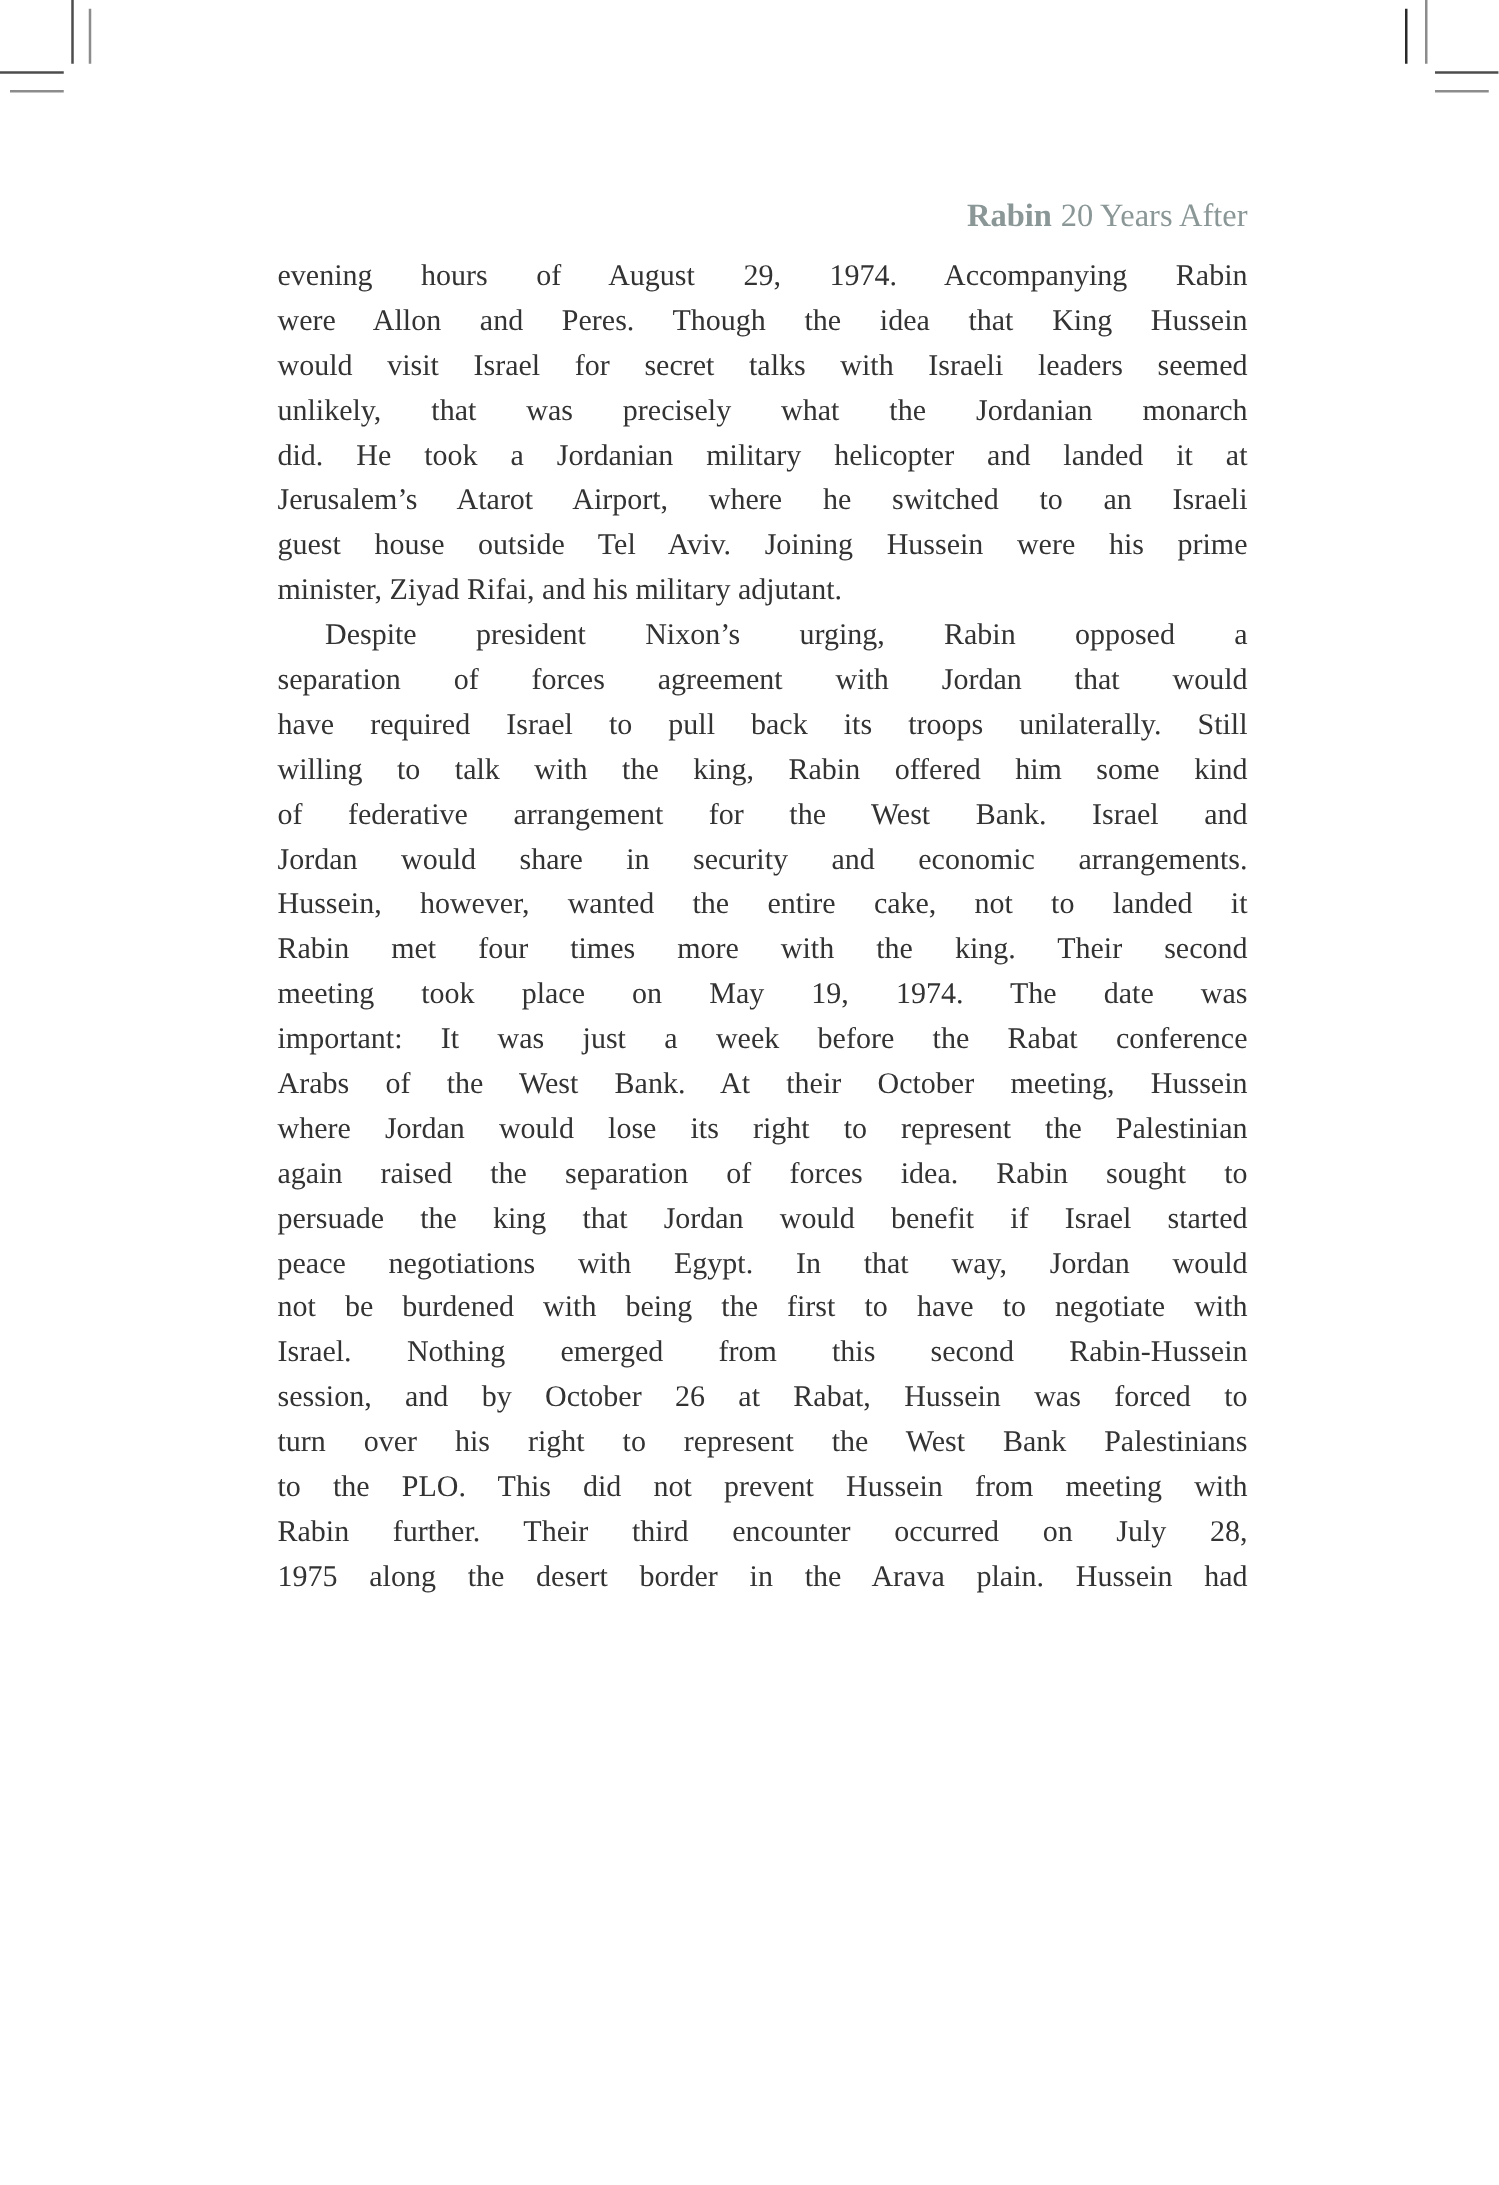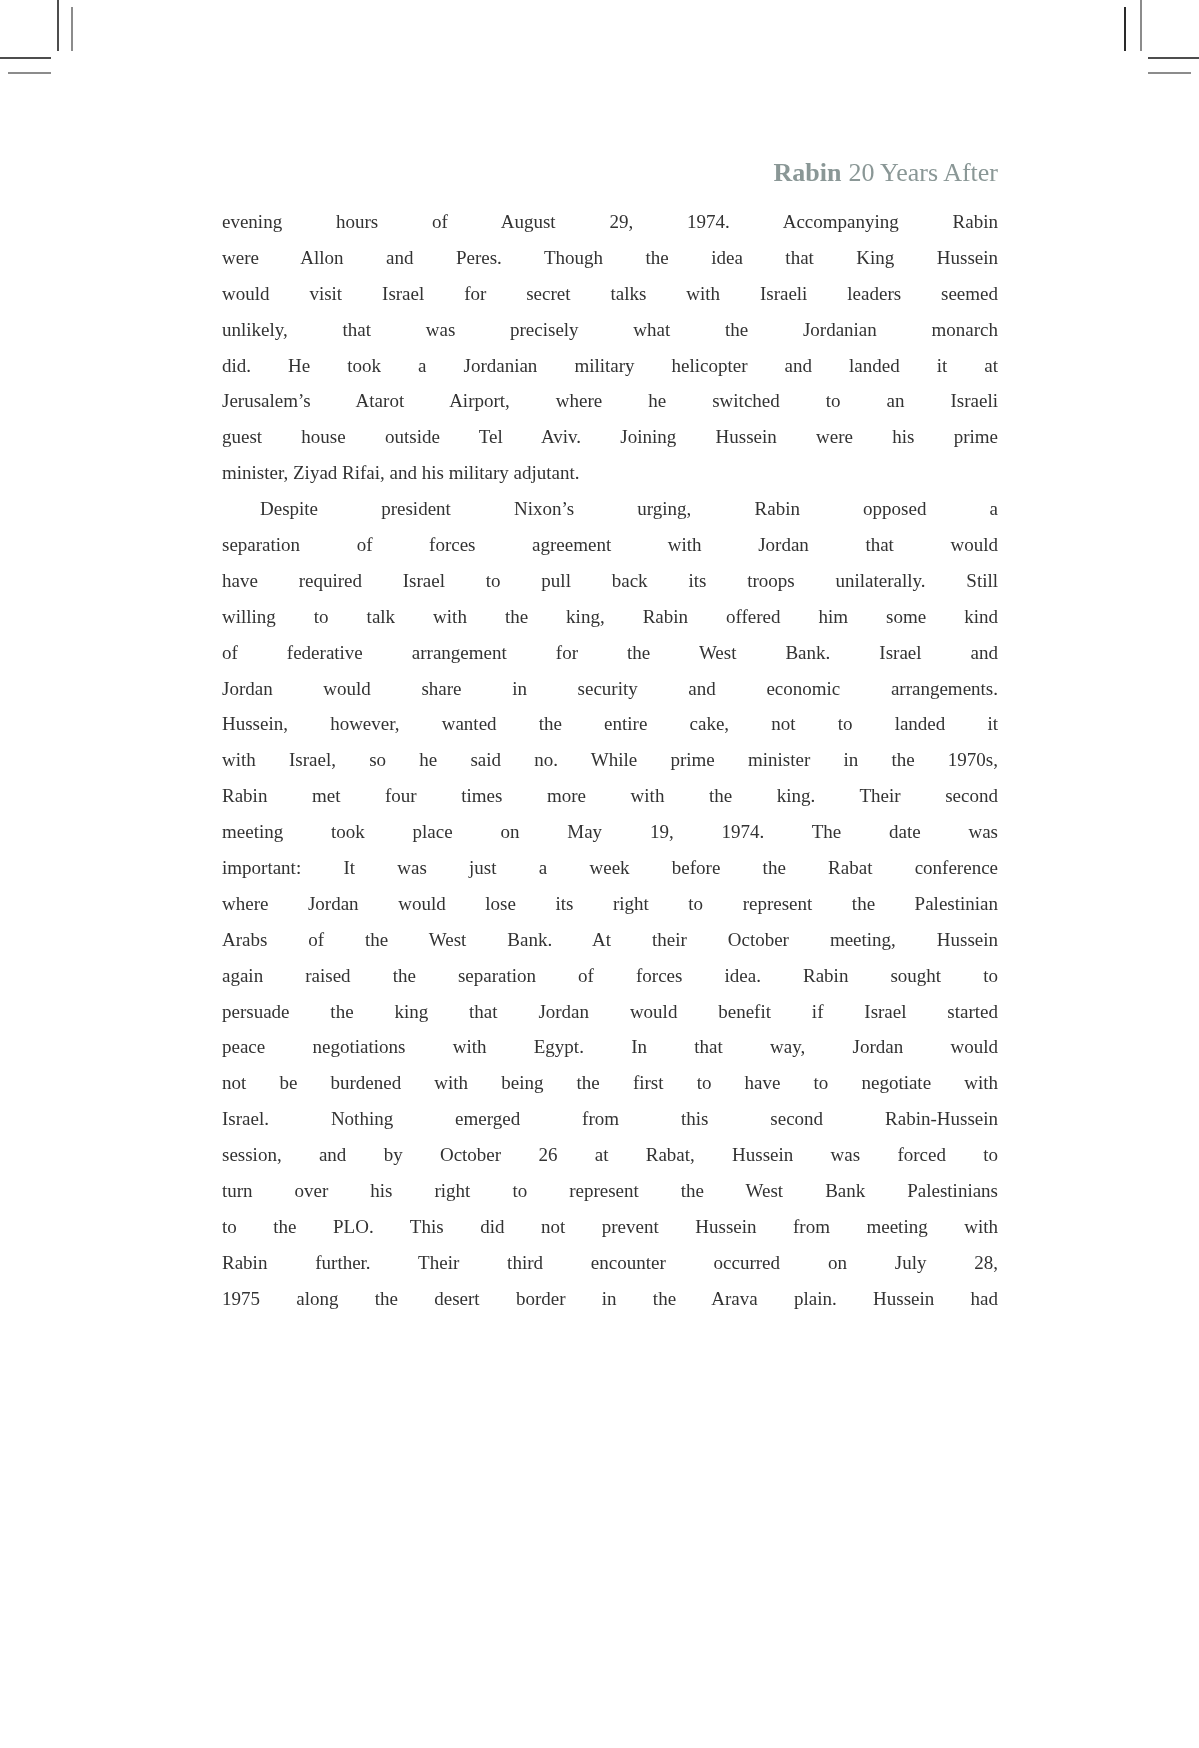--- a/index.html
+++ b/index.html
@@ -36,21 +36,21 @@
   }
   .title-bold { font-weight: bold; }
   .title-rest { margin-left: 7px; font-weight: normal; }
 
   
   .body-text {
     position: absolute;
     top: 204px;
     left: 222px;
     width: 776px;
-    font-size: 19px;
+    font-size: 24px;
     color: var(--body-color, #333333);
   }
   .line {
     height: 35.9px;
     line-height: 35.9px;
     text-align: justify;
     text-align-last: justify;
     white-space: normal;
   }
   .line.indent { text-indent: 38px; }
@@ -122,26 +122,25 @@
       <div class="line">Jerusalem’s Atarot Airport, where he switched to an Israeli</div>
       <div class="line">guest house outside Tel Aviv. Joining Hussein were his prime</div>
       <div class="line endpara">minister, Ziyad Rifai, and his military adjutant.</div>
       <div class="line indent">Despite president Nixon’s urging, Rabin opposed a</div>
       <div class="line">separation of forces agreement with Jordan that would</div>
       <div class="line">have required Israel to pull back its troops unilaterally. Still</div>
       <div class="line">willing to talk with the king, Rabin offered him some kind</div>
       <div class="line">of federative arrangement for the West Bank. Israel and</div>
       <div class="line">Jordan would share in security and economic arrangements.</div>
       <div class="line">Hussein, however, wanted the entire cake, not to landed it</div>
-      <div class="line">with Israel, so he said no. While prime minister in the 1970s,</div>
       <div class="line">Rabin met four times more with the king. Their second</div>
       <div class="line">meeting took place on May 19, 1974. The date was</div>
       <div class="line">important: It was just a week before the Rabat conference</div>
+      <div class="line">Arabs of the West Bank. At their October meeting, Hussein</div>
       <div class="line">where Jordan would lose its right to represent the Palestinian</div>
-      <div class="line">Arabs of the West Bank. At their October meeting, Hussein</div>
       <div class="line">again raised the separation of forces idea. Rabin sought to</div>
       <div class="line">persuade the king that Jordan would benefit if Israel started</div>
       <div class="line">peace negotiations with Egypt. In that way, Jordan would</div>
       <div class="line">not be burdened with being the first to have to negotiate with</div>
       <div class="line">Israel. Nothing emerged from this second Rabin-Hussein</div>
       <div class="line">session, and by October 26 at Rabat, Hussein was forced to</div>
       <div class="line">turn over his right to represent the West Bank Palestinians</div>
       <div class="line">to the PLO. This did not prevent Hussein from meeting with</div>
       <div class="line">Rabin further. Their third encounter occurred on July 28,</div>
       <div class="line">1975 along the desert border in the Arava plain. Hussein had</div>

